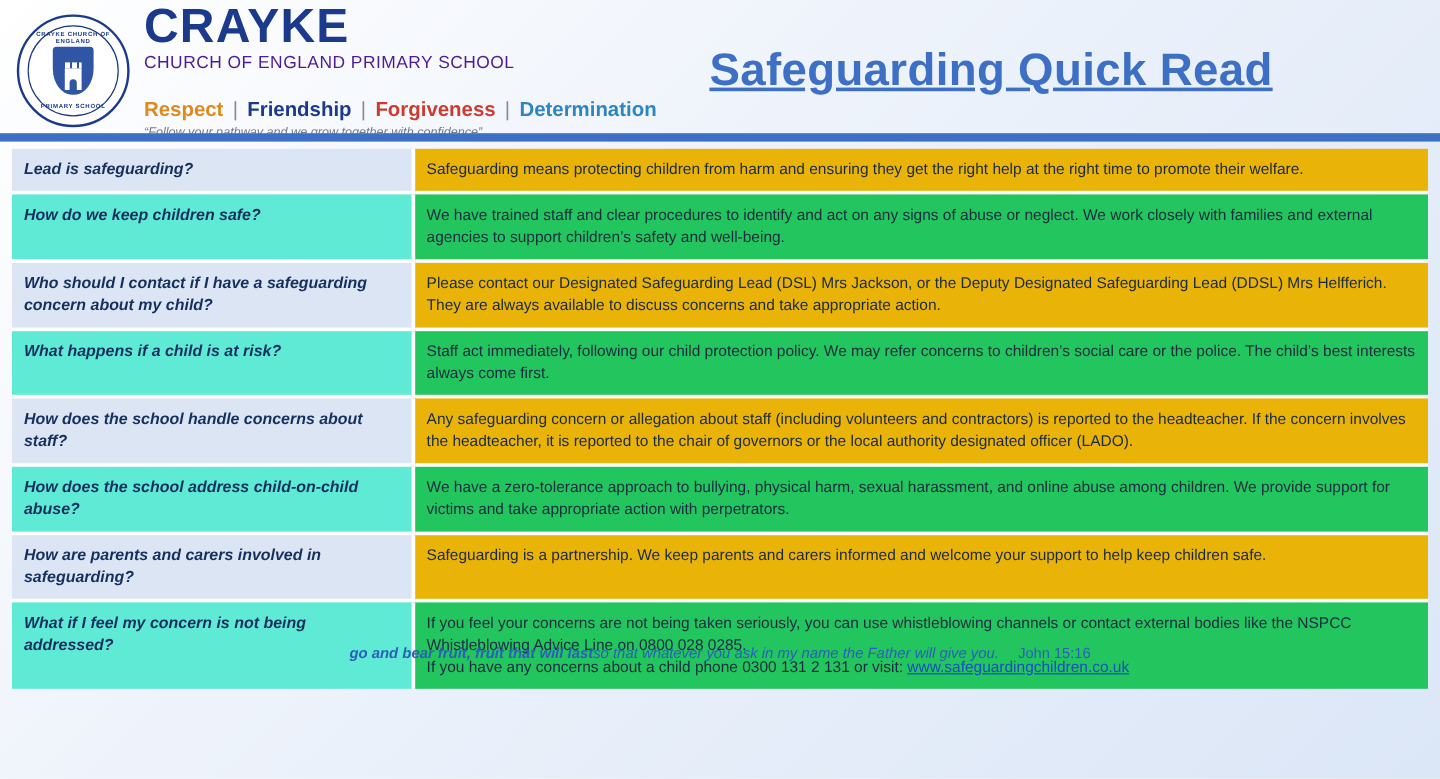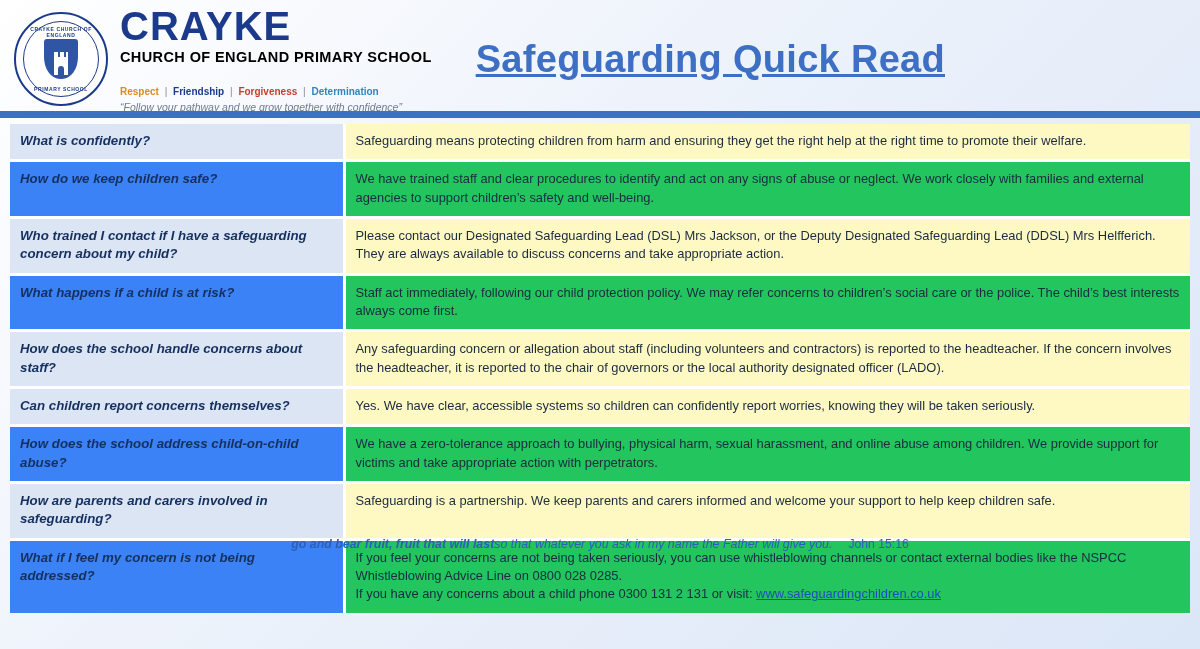--- a/index.html
+++ b/index.html
@@ -100,28 +100,28 @@
   }
   .school-name {
     font-size: 40px;
     font-weight: bold;
     color: #1b3a8c;
     letter-spacing: 1px;
     line-height: 1;
   }
   .school-sub {
     font-size: 14.5px;
-    font-weight: bold;
-    color: #000000;
+    font-weight: normal;
+    color: #4c1d95;
     letter-spacing: .4px;
     margin-top: 3px;
   }
   .values {
     margin-top: 22px;
-    font-size: 10px;
+    font-size: 17px;
     font-weight: bold;
     line-height: 1;
   }
   .values .sep { color: #8a8a8a; font-weight: normal; padding: 0 3px; }
   .v1 { color: #e08a1e; }
   .v2 { color: #1b3a8c; }
   .v3 { color: #cc3b2f; }
   .v4 { color: #2e86c1; }
   .motto {
     margin-top: 4px;
@@ -166,24 +166,24 @@
     font-weight: bold;
     font-style: italic;
     color: #15305f;
     line-height: 1.38;
   }
   td.a {
     font-size: 12.9px;
     color: #1b2b40;
     line-height: 1.42;
   }
-  tr.alt td.q { background: #3b82f6; }
+  tr.alt td.q { background: #5eead4; }
   tr.alt td.a { background: #22c55e; }
   tr.base td.q { background: #dce5f3; }
-  tr.base td.a { background: #fef9c3; }
+  tr.base td.a { background: #eab308; }
   td.q { border-right: 3px solid #ffffff; }
   tr + tr td { border-top: 3px solid #ffffff; }
   a.link {
     color: #1a4fbf;
     text-decoration: underline;
   }
 
   
   .footer {
     position: absolute;
@@ -231,42 +231,38 @@
     </div>
 
     <div class="title">Safeguarding Quick Read</div>
     <div class="header-rule"></div>
   </div>
 
   <div class="table-wrap">
     <table class="qr">
       <tbody>
         <tr class="base">
-          <td class="q">What is confidently?</td>
+          <td class="q">Lead is safeguarding?</td>
           <td class="a">Safeguarding means protecting children from harm and ensuring they get the right help at the right time to promote their welfare.</td>
         </tr>
         <tr class="alt">
           <td class="q">How do we keep children safe?</td>
           <td class="a">We have trained staff and clear procedures to identify and act on any signs of abuse or neglect. We work closely with families and external agencies to support children’s safety and well-being.</td>
         </tr>
         <tr class="base">
-          <td class="q">Who trained I contact if I have a safeguarding concern about my child?</td>
+          <td class="q">Who should I contact if I have a safeguarding concern about my child?</td>
           <td class="a">Please contact our Designated Safeguarding Lead (DSL) Mrs Jackson, or the Deputy Designated Safeguarding Lead (DDSL) Mrs Helfferich. They are always available to discuss concerns and take appropriate action.</td>
         </tr>
         <tr class="alt">
           <td class="q">What happens if a child is at risk?</td>
           <td class="a">Staff act immediately, following our child protection policy. We may refer concerns to children’s social care or the police. The child’s best interests always come first.</td>
         </tr>
         <tr class="base">
           <td class="q">How does the school handle concerns about staff?</td>
           <td class="a">Any safeguarding concern or allegation about staff (including volunteers and contractors) is reported to the headteacher. If the concern involves the headteacher, it is reported to the chair of governors or the local authority designated officer (LADO).</td>
-        </tr>
-        <tr class="base">
-          <td class="q">Can children report concerns themselves?</td>
-          <td class="a">Yes. We have clear, accessible systems so children can confidently report worries, knowing they will be taken seriously.</td>
         </tr>
         <tr class="alt">
           <td class="q">How does the school address child-on-child abuse?</td>
           <td class="a">We have a zero-tolerance approach to bullying, physical harm, sexual harassment, and online abuse among children. We provide support for victims and take appropriate action with perpetrators.</td>
         </tr>
         <tr class="base">
           <td class="q">How are parents and carers involved in safeguarding?</td>
           <td class="a">Safeguarding is a partnership. We keep parents and carers informed and welcome your support to help keep children safe.</td>
         </tr>
         <tr class="alt">

